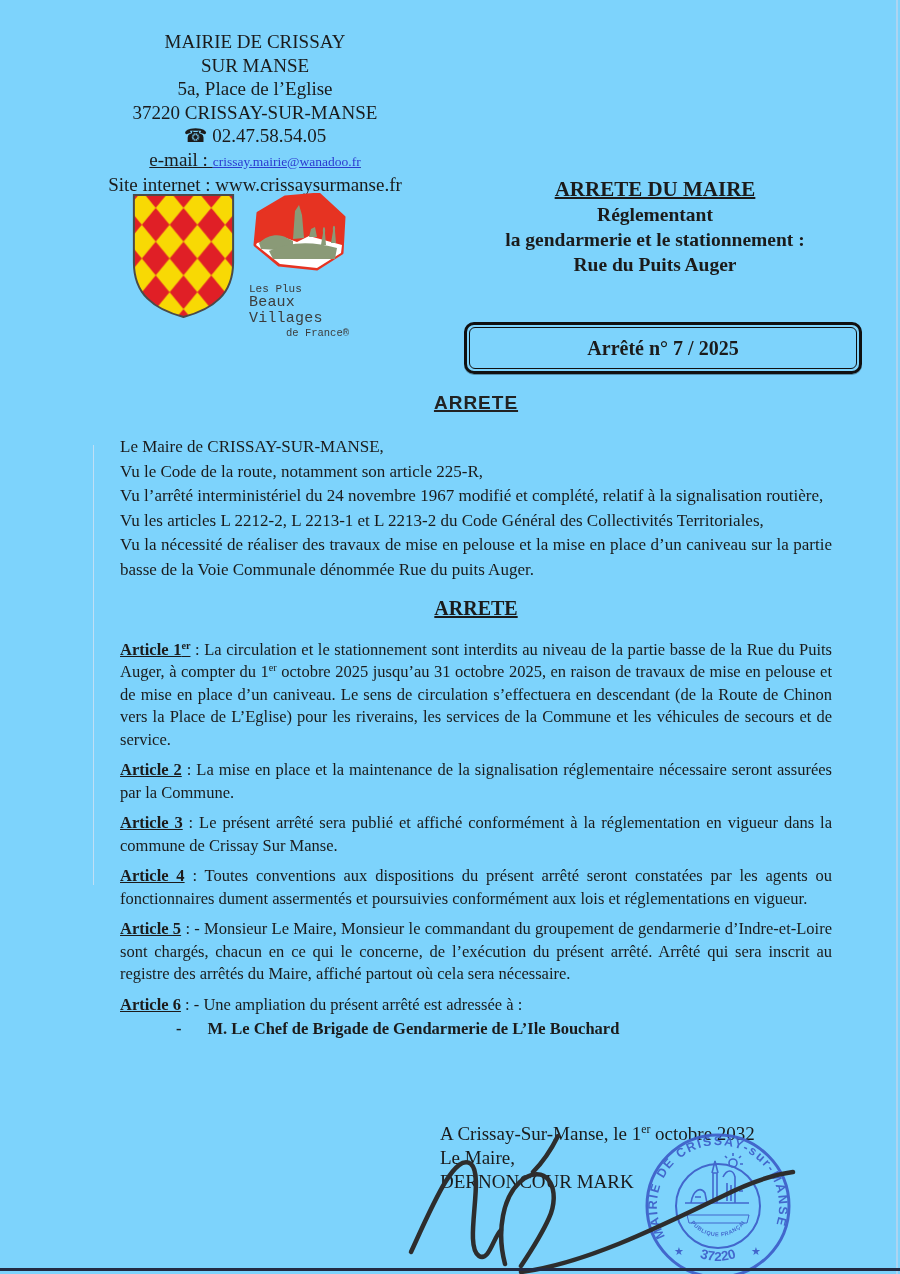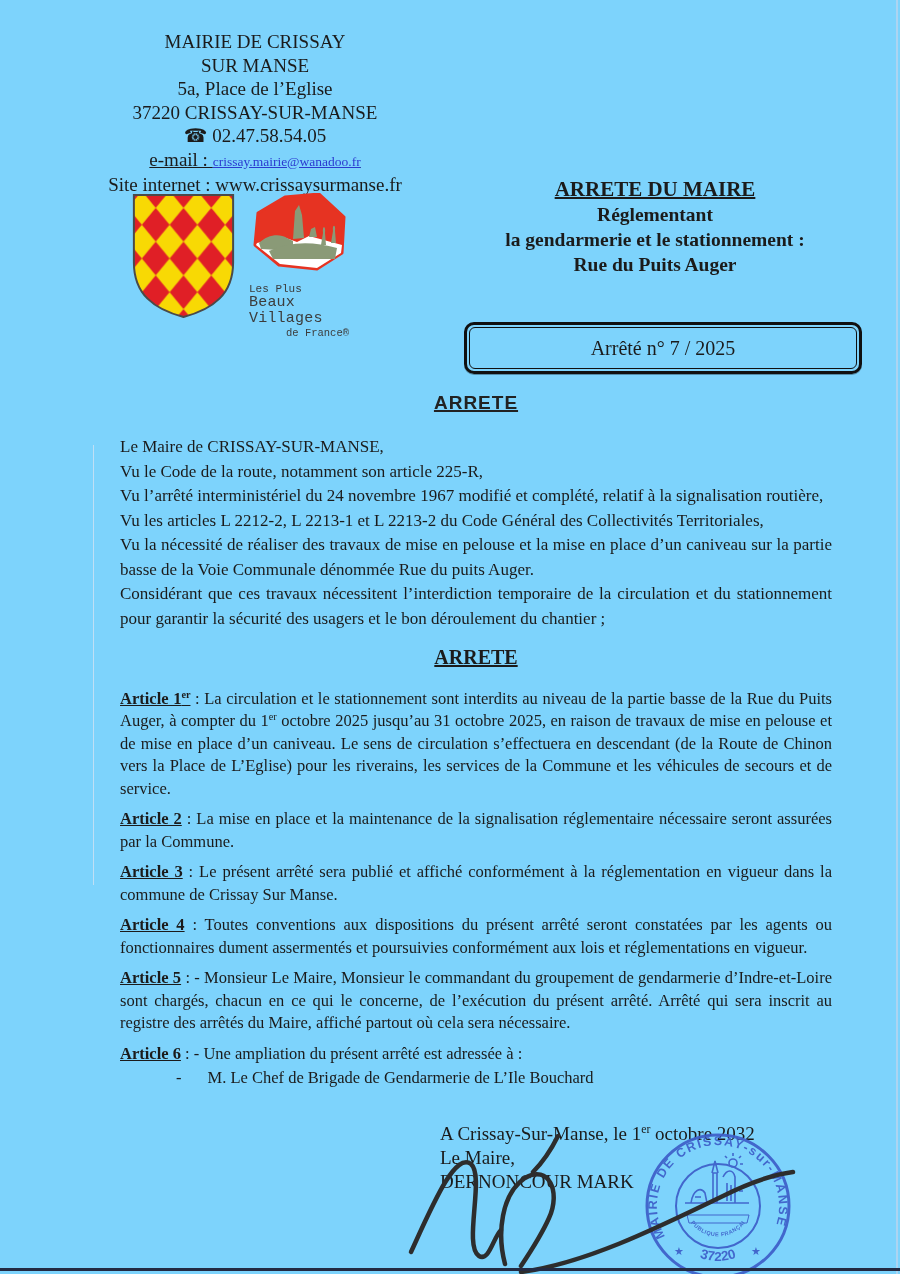--- a/index.html
+++ b/index.html
@@ -21,33 +21,33 @@
   .lpbv-t3 { font-size:10.5px; line-height:12px; text-align:right; padding-right:4px; }
   
   .title-block { position:absolute; left:430px; top:176px; width:450px; text-align:center; font-weight:bold; }
   .title-main { font-size:21px; line-height:26px; text-decoration:underline; text-decoration-thickness:2px; }
   .title-sub { font-size:19.5px; line-height:25px; }
   
   .numbox-outer { position:absolute; left:464px; top:322px; width:388px; height:42px;
     border:3px solid #101010; border-radius:10px; padding:2px; box-shadow:0 1px 0 #00000055; }
   .numbox-inner { width:100%; height:100%; border:1.5px solid #101010; border-radius:6px;
     display:flex; align-items:center; justify-content:center; box-sizing:border-box; }
-  .numbox-inner span { font-size:20px; font-weight:normal; }
+  .numbox-inner span { font-size:20px; font-weight:bold; }
   
   .main-col { position:absolute; left:120px; top:392px; width:712px; }
   .heading-sans { font-family:"Liberation Sans", sans-serif; font-size:19px; font-weight:bold;
     text-align:center; text-decoration:underline; text-decoration-thickness:2px;
     letter-spacing:1px; margin:0 0 21px 0; color:#222; }
   .heading-serif { font-size:20px; font-weight:bold; text-align:center; text-decoration:underline;
     text-decoration-thickness:2px; margin:15px 0 14px 0; }
   .preamble p { font-size:17px; line-height:24.5px; text-align:justify; margin:0; }
   .article { font-size:16.5px; line-height:22.5px; text-align:justify; margin:0 0 8px 0; }
   .art-label { font-weight:bold; text-decoration:underline; }
   .art-label sup { font-size:0.62em; }
-  .bullet-row { font-size:16.5px; line-height:22.5px; margin:0; }
+  .bullet-row { font-size:16.5px; line-height:22.5px; margin:0;font-weight:bold; }
   .bullet-dash { display:inline-block; margin-left:56px; }
   .bullet-text { display:inline-block; margin-left:26px; }
   sup.dsup { font-size:0.62em; vertical-align:super; line-height:0; }
   
   .sig-block { position:absolute; left:440px; top:1122px; font-size:19px; line-height:24px; }
   .stamp { position:absolute; left:643px; top:1131px; }
   .stamp svg { opacity:0.92; }
   .stamp-ring-text { letter-spacing:1.8px; }
   .signature-svg { position:absolute; left:393px; top:1134px; }
   
@@ -116,21 +116,20 @@
   <div class="main-col">
 
     <div class="heading-sans">ARRETE</div>
 
     <div class="preamble">
       <p>Le Maire de CRISSAY-SUR-MANSE,</p>
       <p>Vu le Code de la route, notamment son article 225-R,</p>
       <p>Vu l’arrêté interministériel du 24 novembre 1967 modifié et complété, relatif à la signalisation routière,</p>
       <p>Vu les articles L 2212-2, L 2213-1 et L 2213-2 du Code Général des Collectivités Territoriales,</p>
       <p>Vu la nécessité de réaliser des travaux de mise en pelouse et la mise en place d’un caniveau sur la partie basse de la Voie Communale dénommée Rue du puits Auger.</p>
-      <p>Considérant que ces travaux nécessitent l’interdiction temporaire de la circulation et du stationnement pour garantir la sécurité des usagers et le bon déroulement du chantier ;</p>
     </div>
 
     <div class="heading-serif">ARRETE</div>
 
     <p class="article"><span class="art-label"><span>Article 1</span><sup>er</sup></span><span> : La circulation et le stationnement sont interdits au niveau de la partie basse de la Rue du Puits Auger, à compter du 1</span><sup class="dsup">er</sup><span> octobre 2025 jusqu’au 31 octobre 2025, en raison de travaux de mise en pelouse et de mise en place d’un caniveau. Le sens de circulation s’effectuera en descendant (de la Route de Chinon vers la Place de L’Eglise) pour les riverains, les services de la Commune et les véhicules de secours et de service.</span></p>
 
     <p class="article"><span class="art-label">Article 2</span><span> : La mise en place et la maintenance de la signalisation réglementaire nécessaire seront assurées par la Commune.</span></p>
 
     <p class="article"><span class="art-label">Article 3</span><span> : Le présent arrêté sera publié et affiché conformément à la réglementation en vigueur dans la commune de Crissay Sur Manse.</span></p>
 

